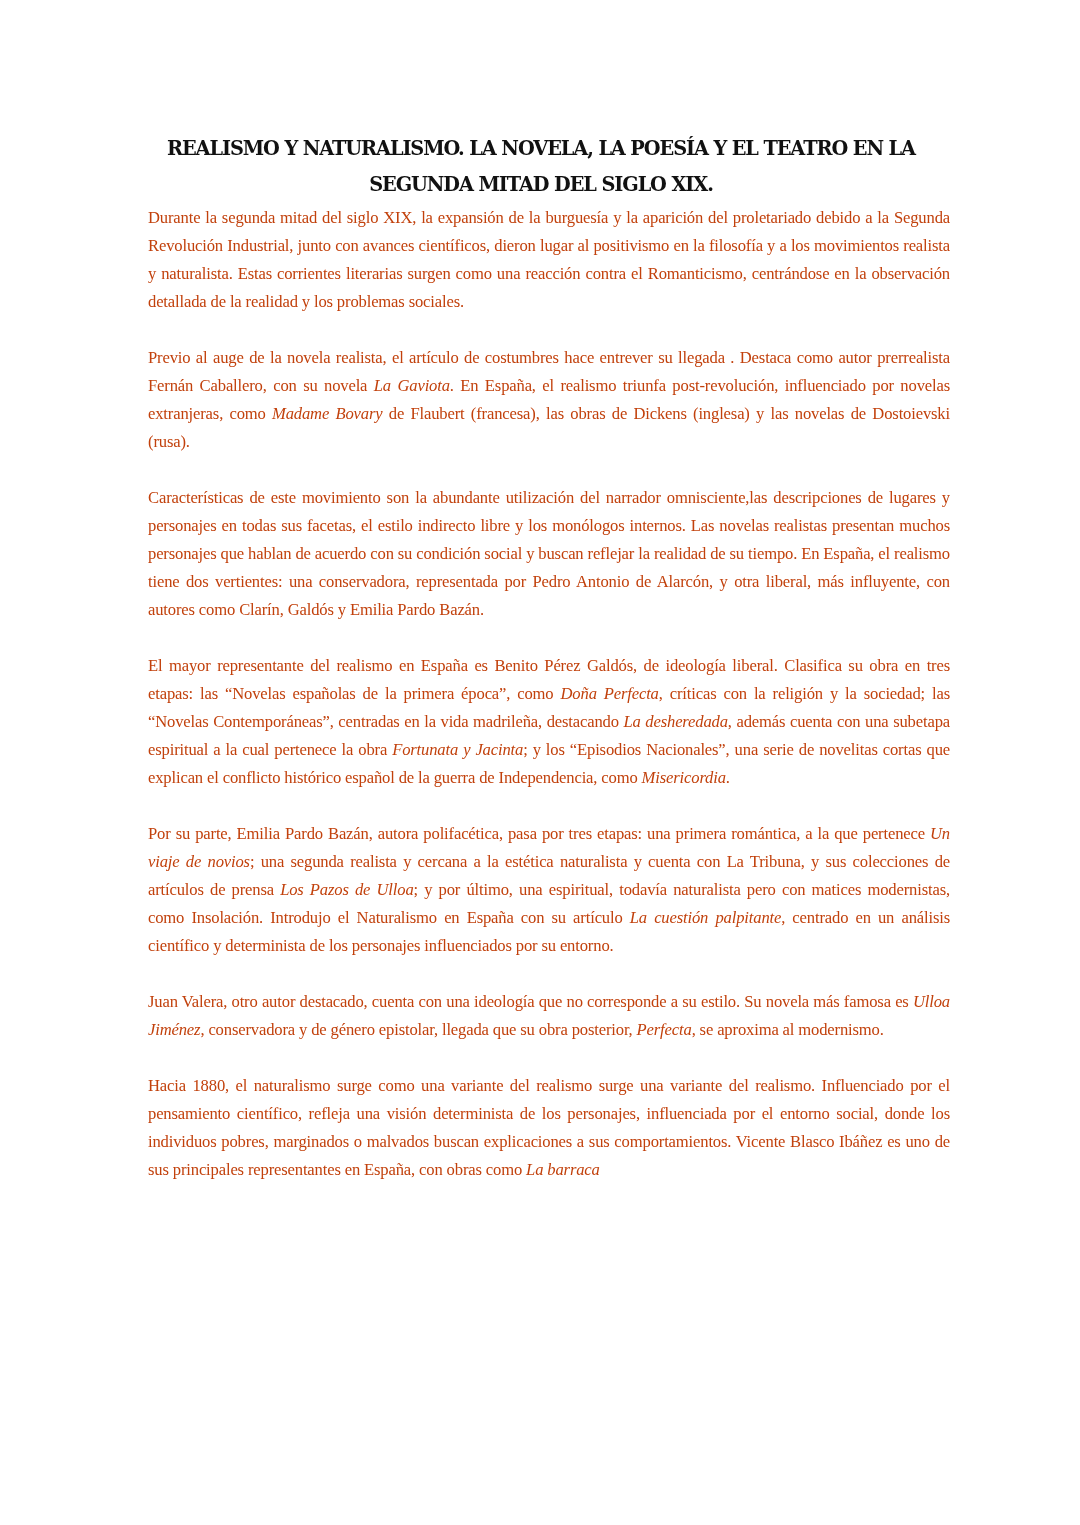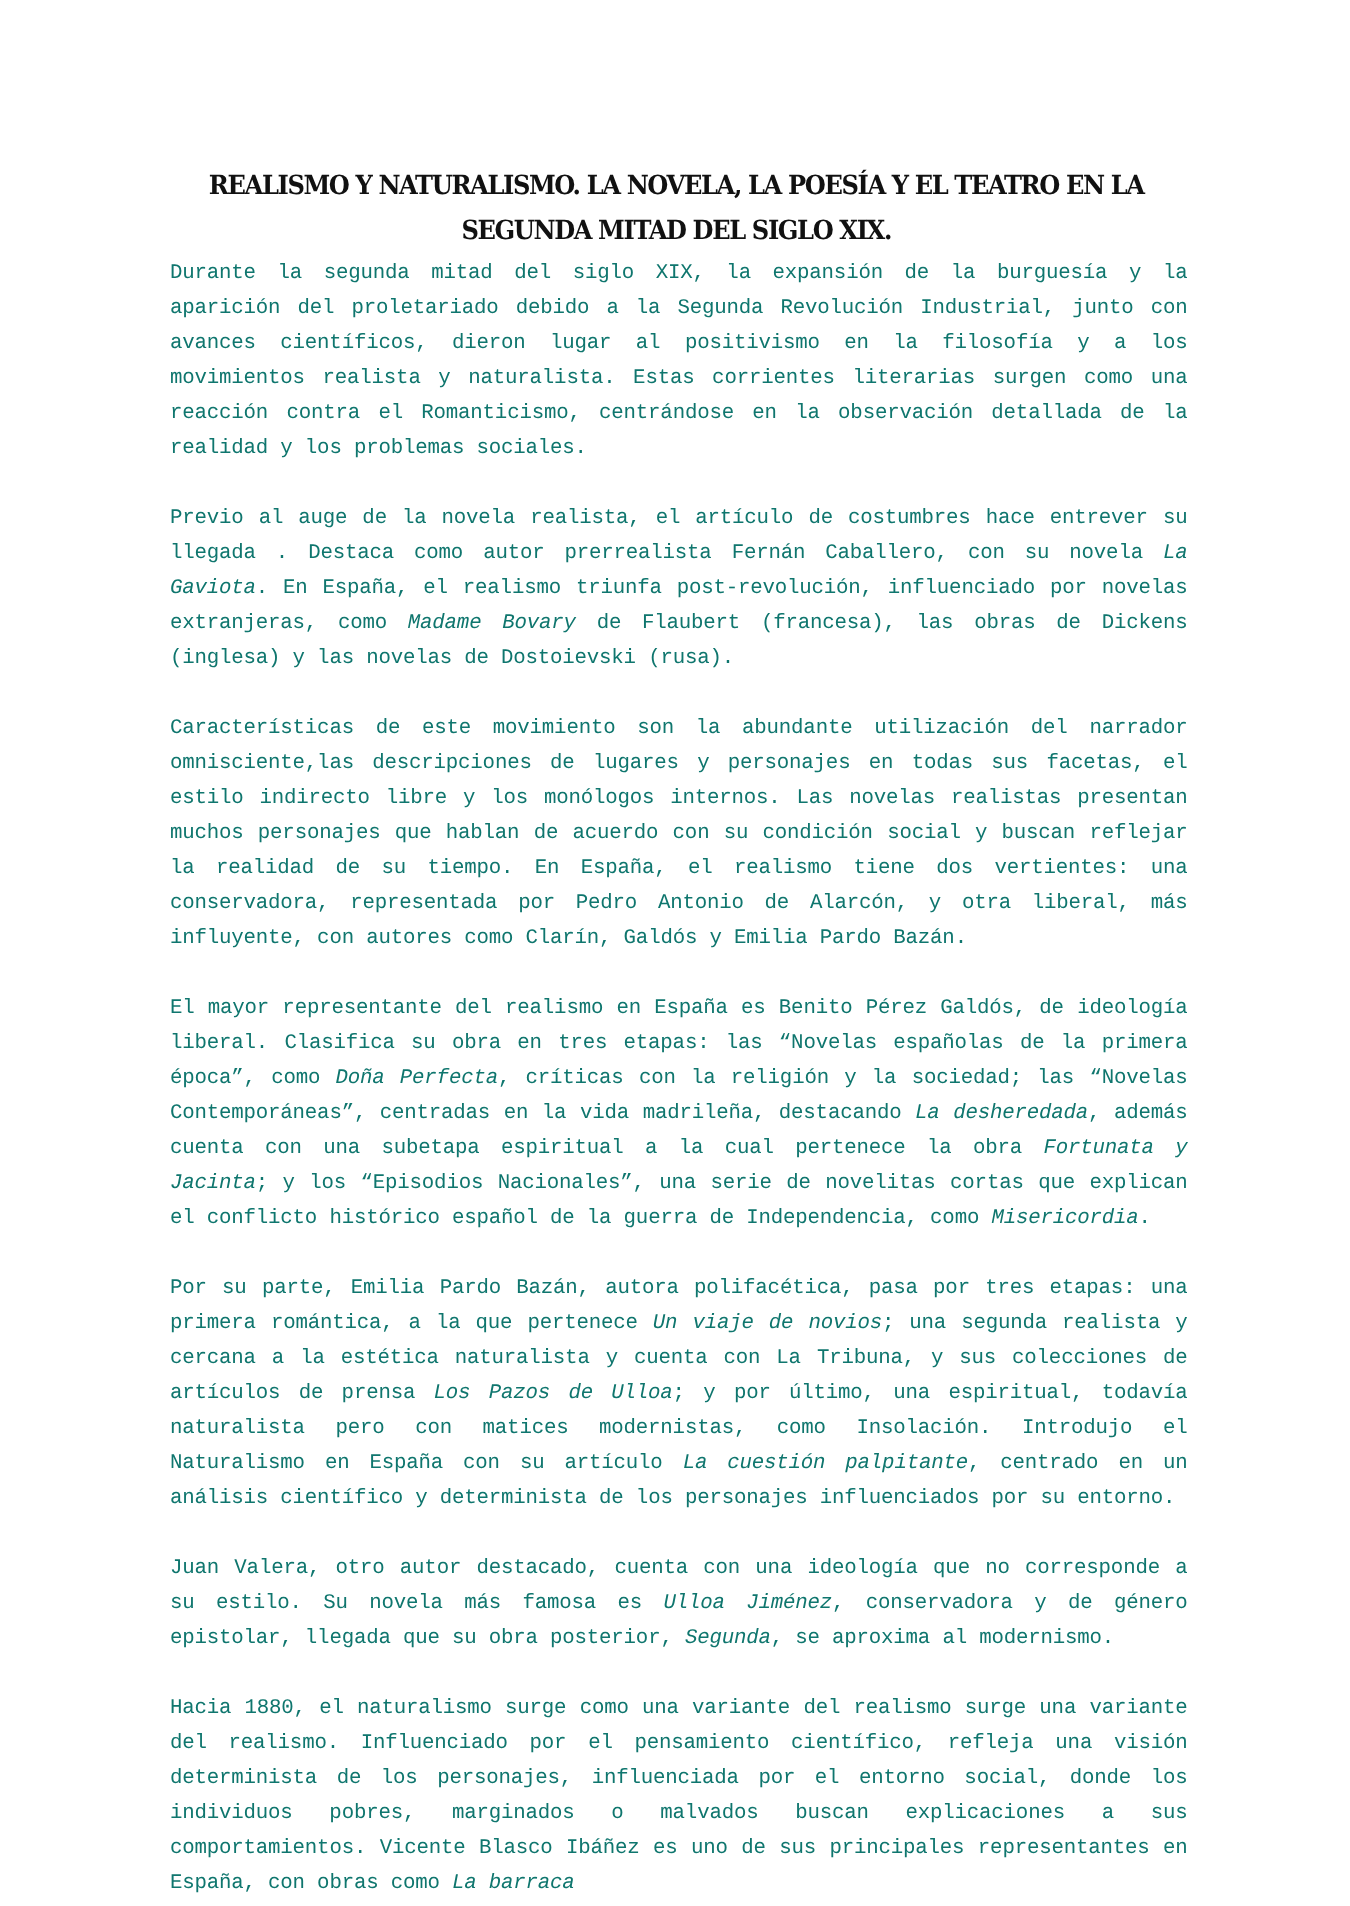--- a/index.html
+++ b/index.html
@@ -26,27 +26,27 @@
       font-size: 21px;
       line-height: 36px;
       text-align: center;
       margin: 0 -20px;
       letter-spacing: -1.2px;
       color: #111;
       transform: scaleX(0.92);
       transform-origin: center;
     }
     .para {
-      font-family: Liberation Mono, monospace;
+      font-family: Liberation Serif, serif;
       font-size: 16.6px;
       line-height: 28px;
       text-align: justify;
-      margin: 0 0 28px 4px;
+      margin: 0 0 28px 16px;
       letter-spacing: -0.15px;
-      color: #0f766e;
+      color: #c2410c;
     }
     .para.first {
       margin-top: 2px;
     }
     .para i {
       font-style: italic;
     }
   </style>
 </head>
 <body>
@@ -55,15 +55,15 @@
   <div class="title">
     <div>REALISMO Y NATURALISMO. LA NOVELA, LA POESÍA Y EL TEATRO EN LA</div>
     <div>SEGUNDA MITAD DEL SIGLO XIX.</div>
   </div>
 
   <p class="para first"><span>Durante la segunda mitad del siglo XIX, la expansión de la burguesía y la aparición del proletariado debido a la Segunda Revolución Industrial, junto con avances científicos, dieron lugar al positivismo en la filosofía y a los movimientos realista y naturalista. Estas corrientes literarias surgen como una reacción contra el Romanticismo, centrándose en la observación detallada de la realidad y los problemas sociales.</span></p>
   <p class="para"><span>Previo al auge de la novela realista, el artículo de costumbres hace entrever su llegada . Destaca como autor prerrealista Fernán Caballero, con su novela </span><i>La Gaviota</i><span>. En España, el realismo triunfa post-revolución, influenciado por novelas extranjeras, como </span><i>Madame Bovary</i><span> de Flaubert (francesa), las obras de Dickens (inglesa) y las novelas de Dostoievski (rusa).</span></p>
   <p class="para"><span>Características de este movimiento son la abundante utilización del narrador omnisciente,las descripciones de lugares y personajes en todas sus facetas, el estilo indirecto libre y los monólogos internos. Las novelas realistas presentan muchos personajes que hablan de acuerdo con su condición social y buscan reflejar la realidad de su tiempo. En España, el realismo tiene dos vertientes: una conservadora, representada por Pedro Antonio de Alarcón, y otra liberal, más influyente, con autores como Clarín, Galdós y Emilia Pardo Bazán.</span></p>
   <p class="para"><span>El mayor representante del realismo en España es Benito Pérez Galdós, de ideología liberal. Clasifica su obra en tres etapas: las “Novelas españolas de la primera época”, como </span><i>Doña Perfecta</i><span>, críticas con la religión y la sociedad; las “Novelas Contemporáneas”, centradas en la vida madrileña, destacando </span><i>La desheredada</i><span>, además cuenta con una subetapa espiritual a la cual pertenece la obra </span><i>Fortunata y Jacinta</i><span>; y los “Episodios Nacionales”, una serie de novelitas cortas que explican el conflicto histórico español de la guerra de Independencia, como </span><i>Misericordia</i><span>.</span></p>
   <p class="para"><span>Por su parte, Emilia Pardo Bazán, autora polifacética, pasa por tres etapas: una primera romántica, a la que pertenece </span><i>Un viaje de novios</i><span>; una segunda realista y cercana a la estética naturalista y cuenta con La Tribuna, y sus colecciones de artículos de prensa </span><i>Los Pazos de Ulloa</i><span>; y por último, una espiritual, todavía naturalista pero con matices modernistas, como Insolación. Introdujo el Naturalismo en España con su artículo </span><i>La cuestión palpitante</i><span>, centrado en un análisis científico y determinista de los personajes influenciados por su entorno.</span></p>
-  <p class="para"><span>Juan Valera, otro autor destacado, cuenta con una ideología que no corresponde a su estilo. Su novela más famosa es </span><i>Ulloa Jiménez</i><span>, conservadora y de género epistolar, llegada que su obra posterior, </span><i>Segunda</i><span>, se aproxima al modernismo.</span></p>
+  <p class="para"><span>Juan Valera, otro autor destacado, cuenta con una ideología que no corresponde a su estilo. Su novela más famosa es </span><i>Ulloa Jiménez</i><span>, conservadora y de género epistolar, llegada que su obra posterior, </span><i>Perfecta</i><span>, se aproxima al modernismo.</span></p>
   <p class="para"><span>Hacia 1880, el naturalismo surge como una variante del realismo surge una variante del realismo. Influenciado por el pensamiento científico, refleja una visión determinista de los personajes, influenciada por el entorno social, donde los individuos pobres, marginados o malvados buscan explicaciones a sus comportamientos. Vicente Blasco Ibáñez es uno de sus principales representantes en España, con obras como </span><i>La barraca</i></p>
 </div>
 
 </body></html>

